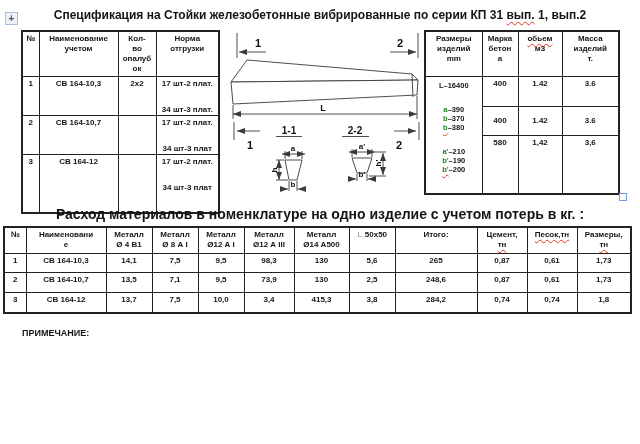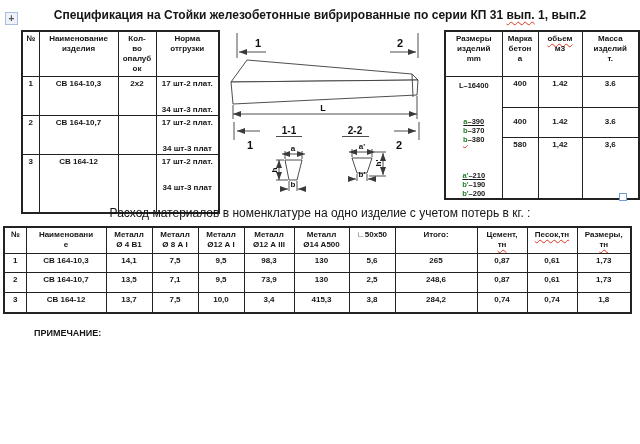--- a/index.html
+++ b/index.html
@@ -13,32 +13,32 @@
 
   table.tbl{position:absolute;border-collapse:collapse;table-layout:fixed;
             border:2px solid #222;}
   table.tbl th,table.tbl td{border:1px solid #222;vertical-align:top;text-align:center;
             padding:2px 1px 0 1px;font-size:8px;line-height:10px;font-weight:bold;overflow:hidden;}
   .pre{white-space:pre-line;}
   .h45{height:45px}.h30{height:30px}.h29{height:29px}.h59{height:59px}
   .h26{height:26px}.h19{height:19px}.h20{height:20px}.h21{height:21px}
 
   .left-tbl{left:21px;top:30px;width:197px;}
-  .right-tbl{left:444px;top:30px;width:194px;}
+  .right-tbl{left:424px;top:30px;width:194px;}
   .right-tbl td.dims{font-size:7.5px;line-height:9px;padding-top:4px;}
-  .dim-gap{margin-top:27px;text-decoration:underline;}
+  .dim-gap{margin-top:15px;}
   .ship2{margin-top:16px;}
 
   .mat-caption{position:absolute;top:206px;left:0;width:640px;text-align:center;
-               font-size:12px;font-weight:normal;}
+               font-size:14px;font-weight:bold;}
   .mat-tbl{left:3px;top:226px;width:627px;}
   .mat-tbl th{font-size:8px;line-height:9px;padding-top:3px;}
   .mat-tbl td{font-size:7.5px;}
 
-  .note{position:absolute;left:22px;top:328px;font-size:9px;font-weight:bold;margin-left:12px;}
+  .note{position:absolute;left:22px;top:328px;font-size:9px;font-weight:bold;}
   .signature{position:absolute;left:368px;top:414px;font-size:8.5px;white-space:pre;}
 
   .move-handle{position:absolute;left:5px;top:12px;width:13px;height:13px;box-sizing:border-box;
       border:1px solid #a9bedb;background:#eef3fb;color:#555;font-size:10px;font-weight:bold;
       line-height:11px;text-align:center;}
   .resize-handle{position:absolute;left:619px;top:193px;width:8px;height:8px;box-sizing:border-box;
       border:1.5px solid #6f9fd8;background:#fff;}
 
   svg.draw{position:absolute;left:228px;top:30px;}
   svg.draw text{fill:#111;font-family:"Liberation Sans",sans-serif;font-weight:bold;}
@@ -57,21 +57,21 @@
     <colgroup>
         <col style="width:17px">
         <col style="width:79px">
         <col style="width:38px">
         <col style="width:63px">
       </colgroup>
     <tbody>
         <tr class="h45">
       <th class="pre">№</th>
       <th class="pre">Наименование
-изделия</th>
+учетом</th>
       <th class="pre">Кол-
 во
 опалуб
 ок</th>
       <th class="pre">Норма
 отгрузки</th>
     </tr>
     <tr class="h29">
       <td>1</td>
       <td>СВ 164-10,3</td>

